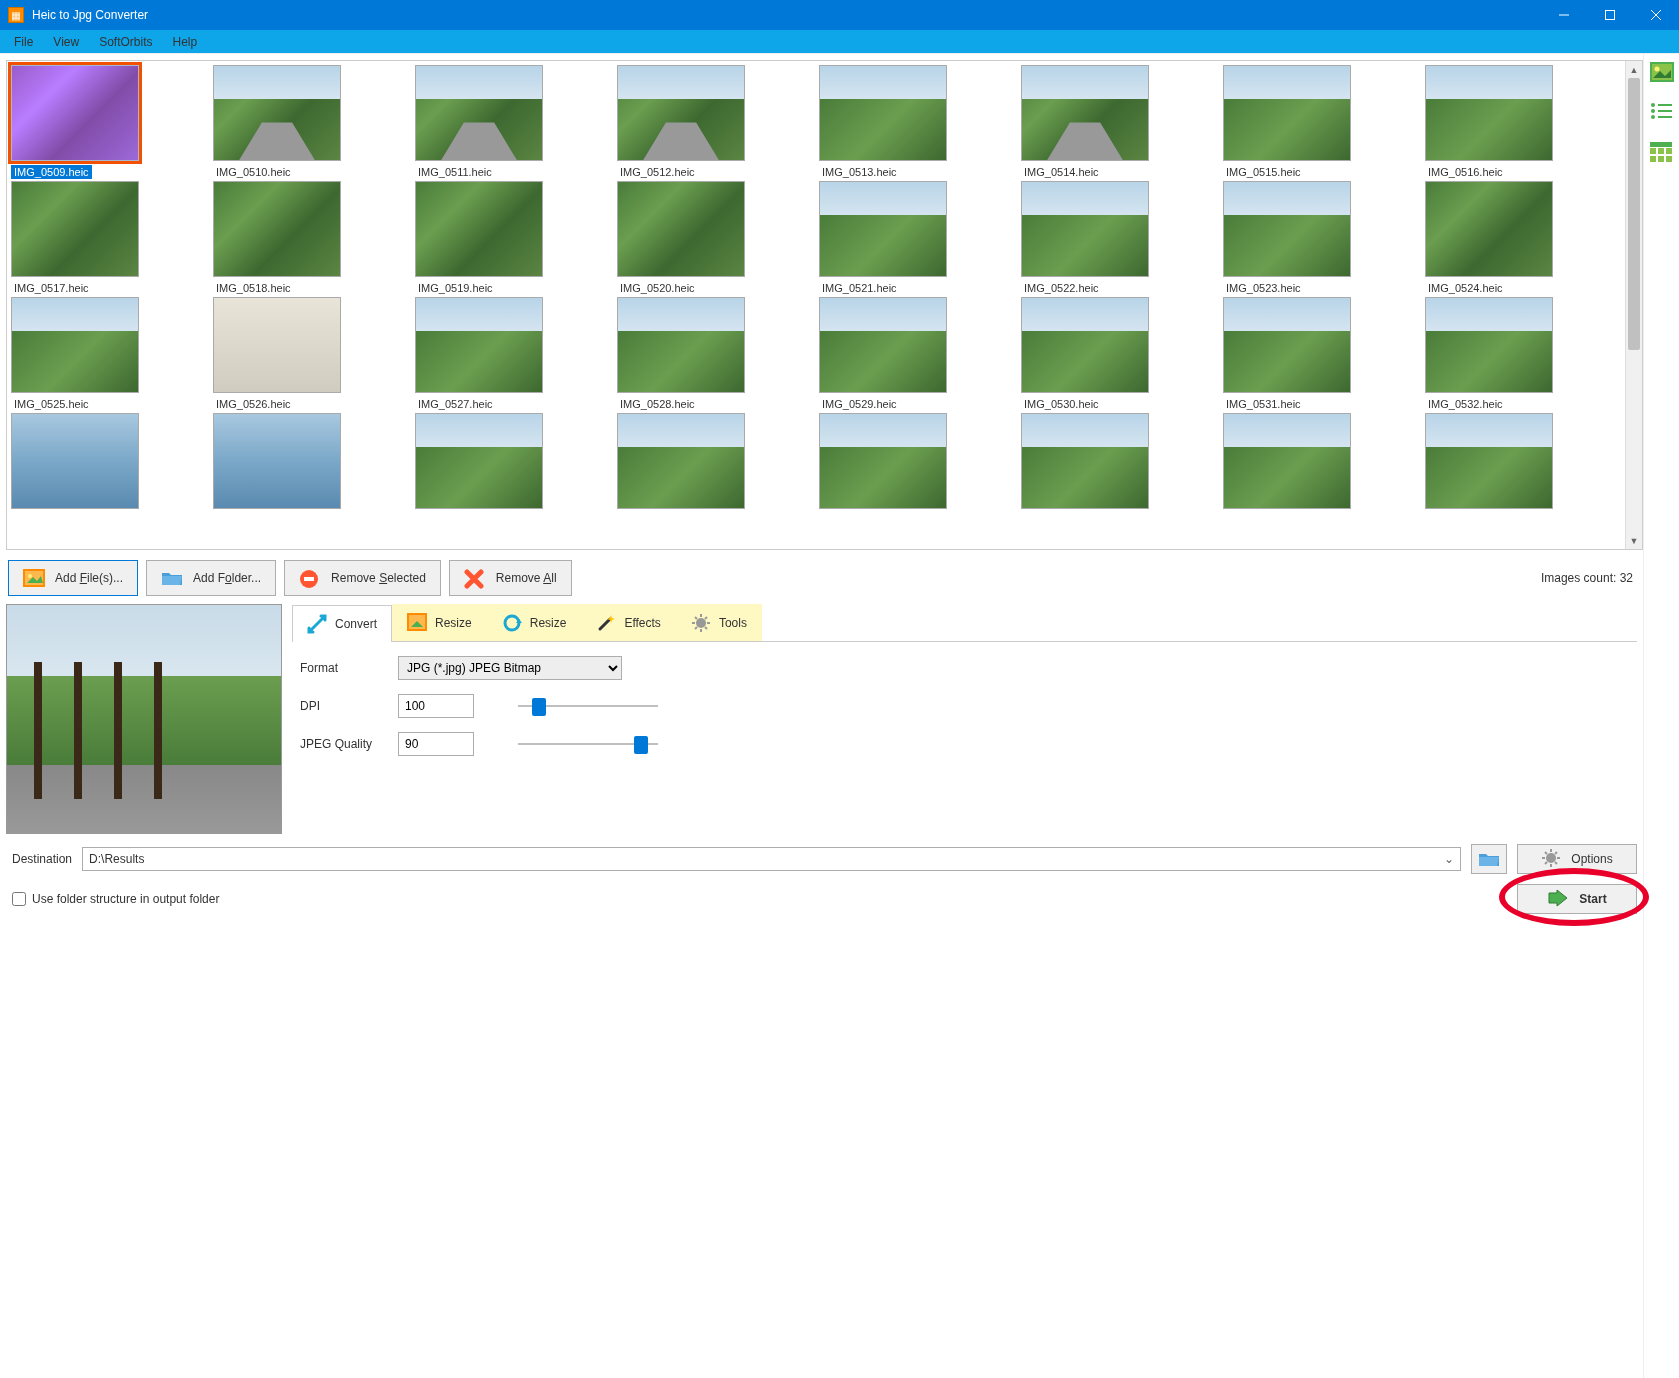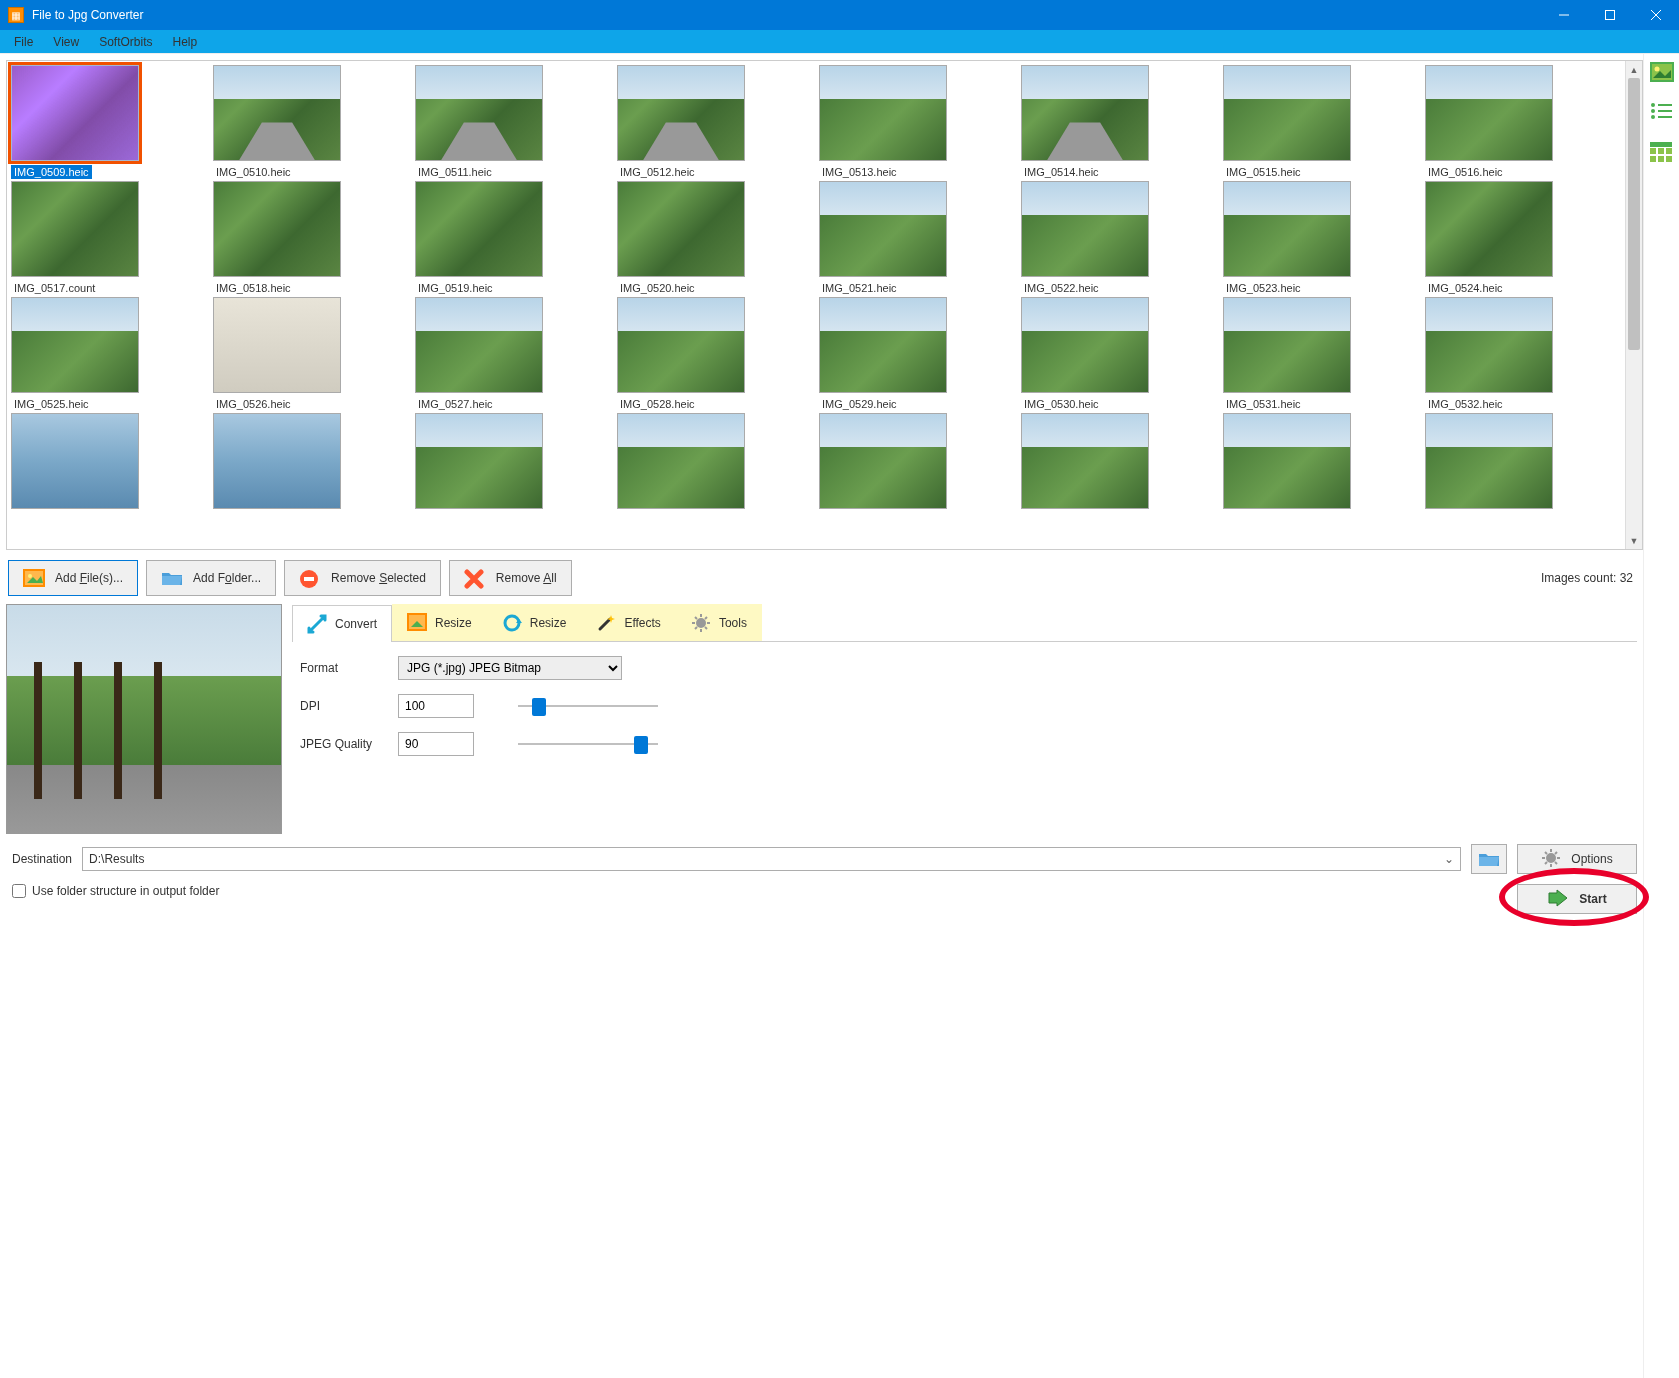--- a/index.html
+++ b/index.html
@@ -87,21 +87,21 @@
 .start-btn { position: relative; }
 .highlight-ring { position: absolute; border: 6px solid #e8002a; border-radius: 50%/50%; width: 150px; height: 58px; right: -12px; bottom: -12px; pointer-events:none;}
 
 u{text-decoration:underline;}
 </style>
 </head>
 <body>
 
 <div class="titlebar">
   <div class="app-icon">▦</div>
-  <div class="title">File to Jpg Converter</div>
+  <div class="title">Heic to Jpg Converter</div>
   <div class="win-controls">
     <div class="win-btn">
         <svg width="10" height="10">
           <line x1="0" y1="5" x2="10" y2="5" stroke="#fff" stroke-width="1"></line>
         </svg>
       </div>
     <div class="win-btn">
         <svg width="10" height="10">
           <rect x="0.5" y="0.5" width="9" height="9" fill="none" stroke="#fff" stroke-width="1"></rect>
         </svg>
@@ -155,21 +155,21 @@
             <div class="thumb-cell">
               <div class="thumb-img sky"></div>
               <div class="thumb-label">IMG_0515.heic</div>
             </div>
             <div class="thumb-cell">
               <div class="thumb-img sky"></div>
               <div class="thumb-label">IMG_0516.heic</div>
             </div>
             <div class="thumb-cell">
               <div class="thumb-img "></div>
-              <div class="thumb-label">IMG_0517.count</div>
+              <div class="thumb-label">IMG_0517.heic</div>
             </div>
             <div class="thumb-cell">
               <div class="thumb-img "></div>
               <div class="thumb-label">IMG_0518.heic</div>
             </div>
             <div class="thumb-cell">
               <div class="thumb-img "></div>
               <div class="thumb-label">IMG_0519.heic</div>
             </div>
             <div class="thumb-cell">
@@ -392,21 +392,21 @@
                   <line x1="16" y1="10" x2="19" y2="10"></line>
                   <line x1="4" y1="4" x2="6" y2="6"></line>
                   <line x1="14" y1="14" x2="16" y2="16"></line>
                   <line x1="16" y1="4" x2="14" y2="6"></line>
                   <line x1="6" y1="14" x2="4" y2="16"></line>
                 </g>
               </svg></span>
         <span>Options</span>
       </div>
     </div>
-    <div style="display:flex;align-items:flex-start;gap:32px;">
+    <div style="display:flex;align-items:center;gap:32px;">
       <div class="check-row">
         <input type="checkbox" style="">
         <span>Use folder structure in output folder</span>
       </div>
       <div class="start-row" style="margin-left:auto;position:relative;">
         <div class="act-btn start-btn">
           <span><svg width="22" height="18">
                   <path d="M2 4 L10 4 L10 1 L20 9 L10 17 L10 14 L2 14 Z" fill="#4caf50" stroke="#2e7d32"></path>
                 </svg></span>
           <b>Start</b>

